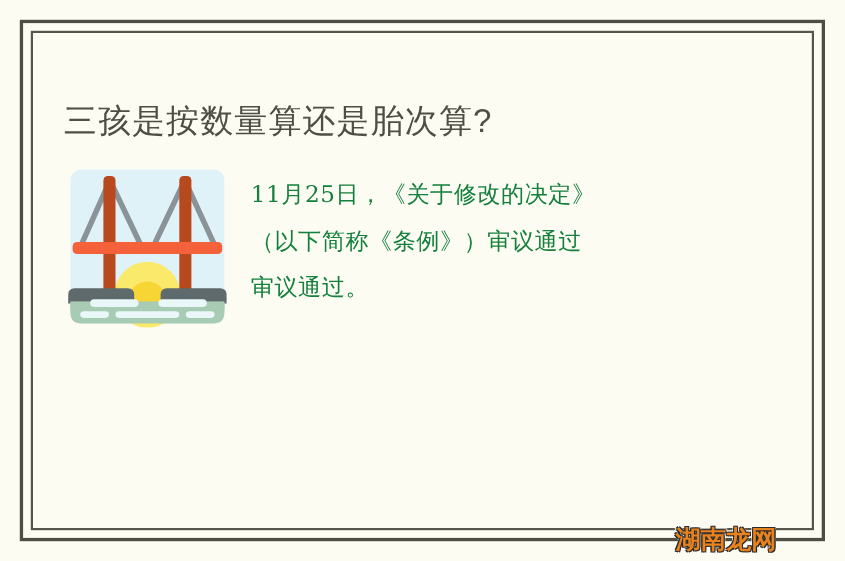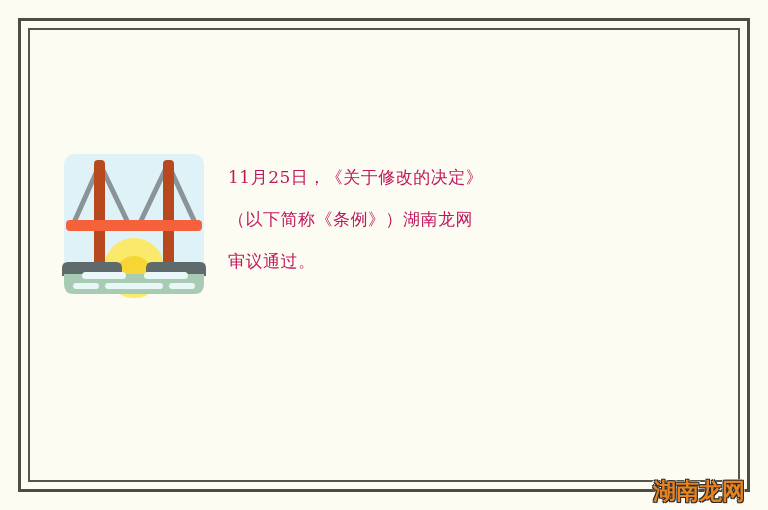--- a/index.html
+++ b/index.html
@@ -78,32 +78,32 @@
     width: 148px;
     height: 148px;
   }
 
   
   .article-body {
     position: absolute;
     left: 200px;
     top: 128px;
     width: 420px;
-    font-size: 17px;
+    font-size: 21px;
     line-height: 42px;
-    color: #be185d;
+    color: #15803d;
     font-family: "DejaVu Serif", "Liberation Serif", serif;
     letter-spacing: 0.5px;
     text-align: justify;
   }
 
   
   .watermark {
     position: absolute;
-    left: 653px;
+    left: 614px;
     top: 478px;
     font-size: 23px;
     line-height: 26px;
     font-weight: bold;
     letter-spacing: 0px;
     color: #e8821e;
     font-family: "DejaVu Sans", "Liberation Sans", sans-serif;
     -webkit-text-stroke: 3px #ffffff;
     paint-order: stroke fill;
     text-shadow:
@@ -116,20 +116,21 @@
 </head>
 <body>
 
 <div id="page">
 
   <div class="frame-outer"></div>
   <div class="frame-inner"></div>
 
   <div class="content">
 
+    <h1 class="article-title">三孩是按数量算还是胎次算?</h1>
 
     <div class="illustration-wrap">
       <svg viewBox="0 0 148 148" xmlns="http://www.w3.org/2000/svg" aria-hidden="true">
 
         <rect x="4" y="4" width="140" height="140" rx="10" fill="#DFF2F8"></rect>
 
         <g stroke="#8A9398" stroke-width="5" fill="none" stroke-linecap="round">
           <line x1="12" y1="77" x2="40" y2="14"></line>
           <line x1="40" y1="14" x2="70" y2="77"></line>
           <line x1="78" y1="77" x2="108" y2="14"></line>
@@ -156,21 +157,21 @@
         <g fill="#EAF7F8">
           <rect x="13" y="133" width="26" height="6" rx="3"></rect>
           <rect x="45" y="133" width="58" height="6" rx="3"></rect>
           <rect x="109" y="133" width="26" height="6" rx="3"></rect>
         </g>
       </svg>
     </div>
 
     <div class="article-body">
       <span>11月25日，《关于修改的决定》</span><br>
-      <span>（以下简称《条例》）湖南龙网</span><br>
+      <span>（以下简称《条例》）审议通过</span><br>
       <span>审议通过。</span>
     </div>
 
   </div>
 
   <div class="watermark">湖南龙网</div>
 
 </div>
 
 </body></html>

